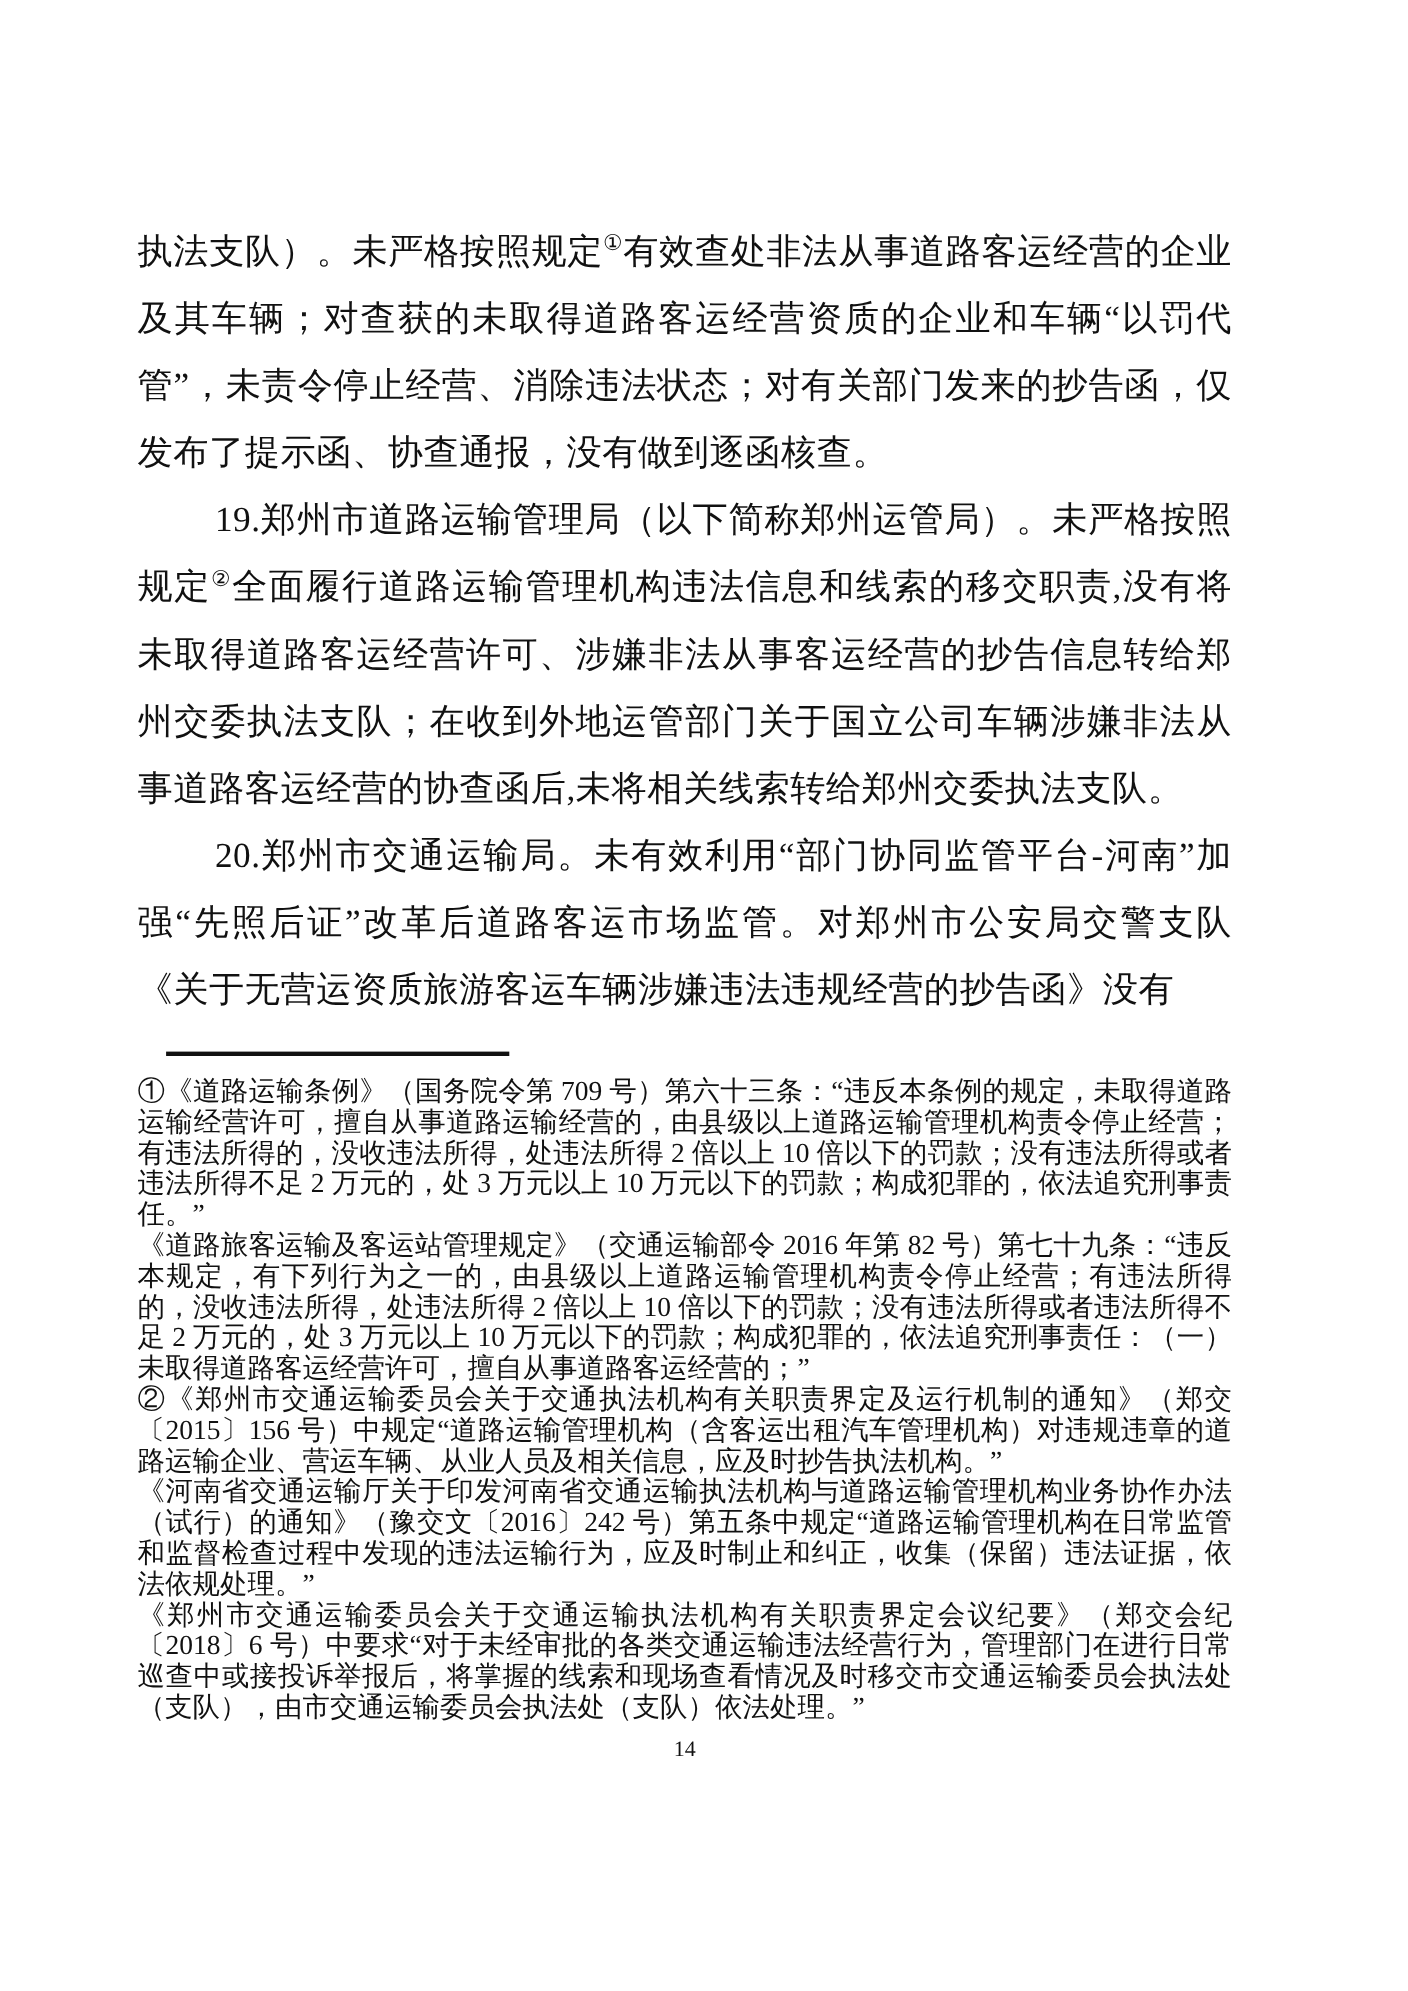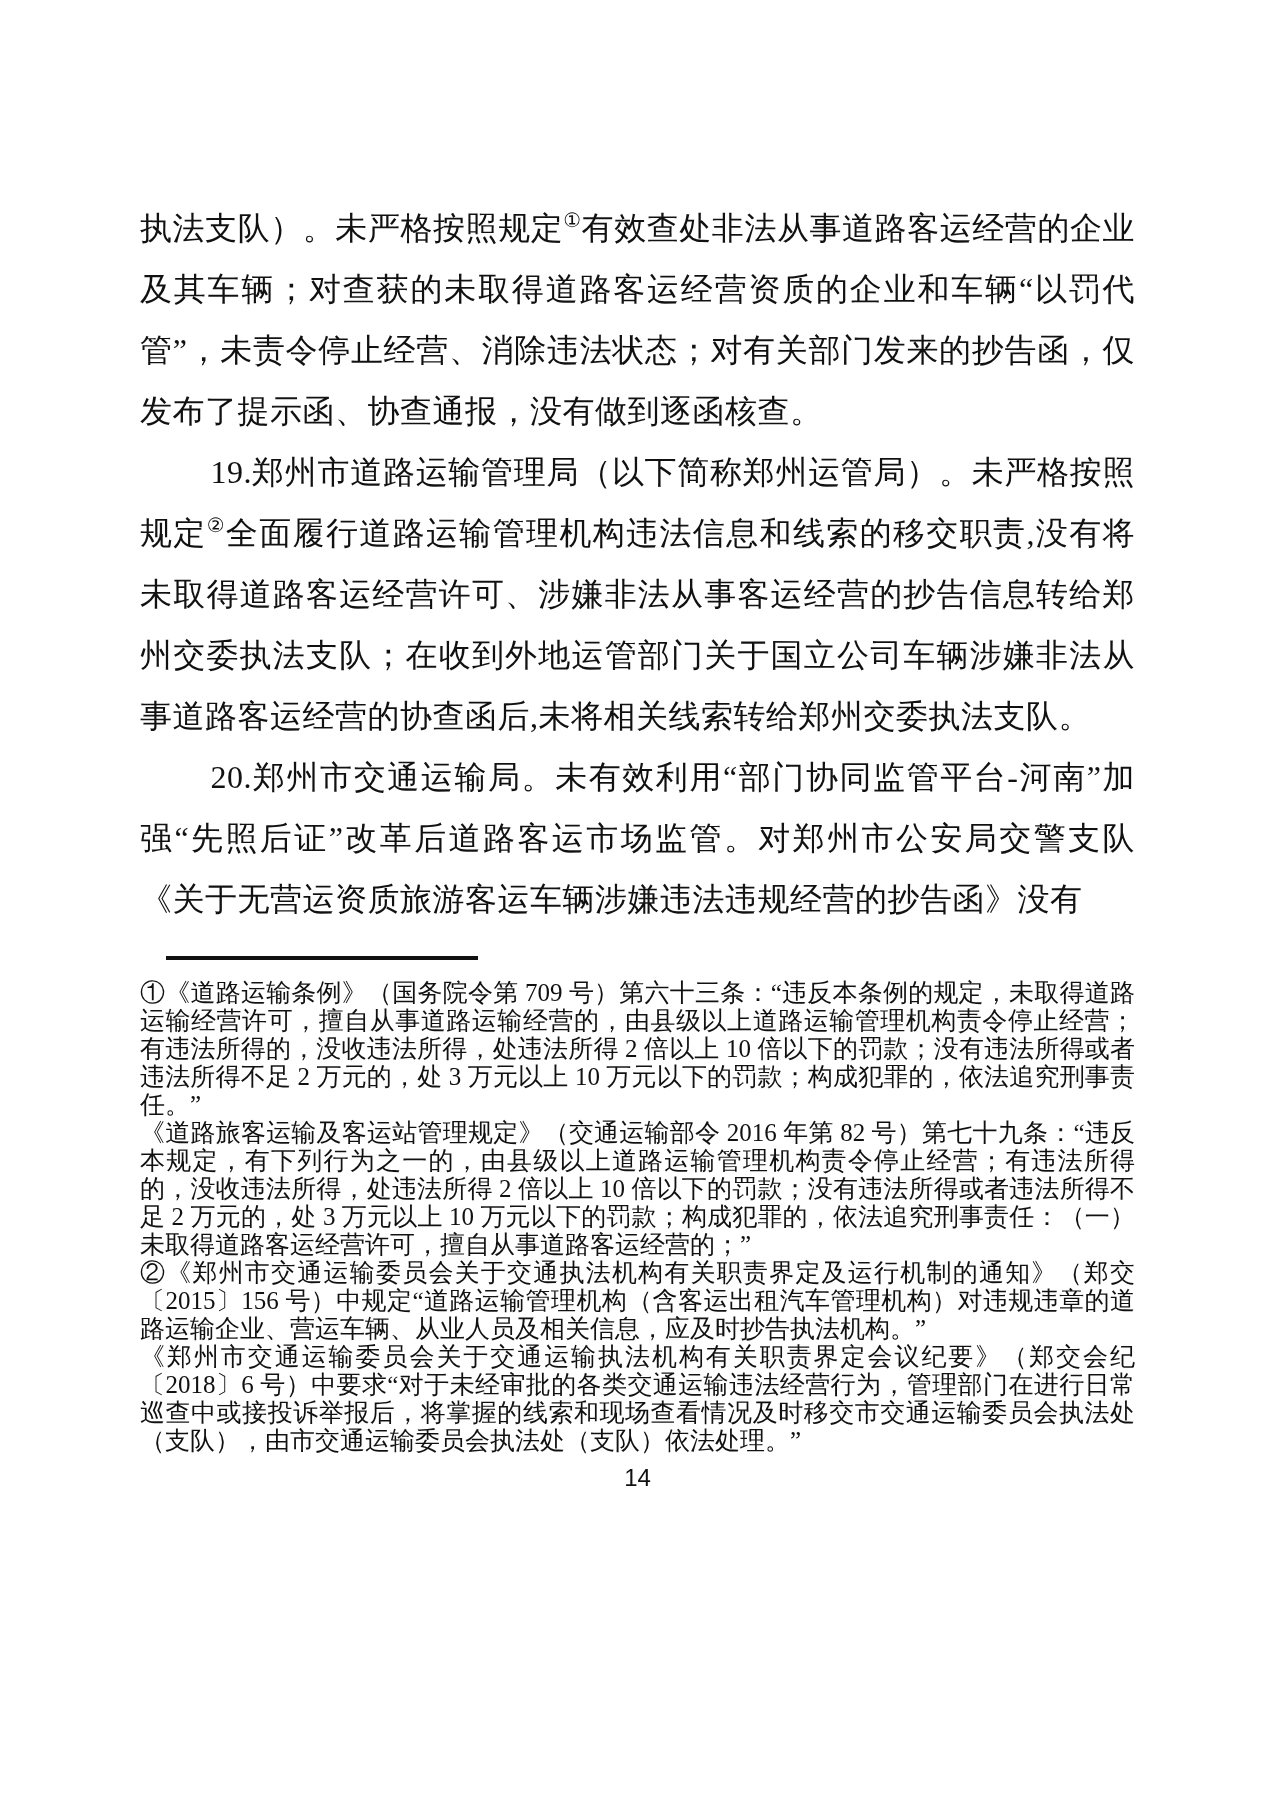--- a/index.html
+++ b/index.html
@@ -8,21 +8,21 @@
     position: relative;
     width: 1280px;
     height: 1810px;
     background: #ffffff;
     color: #111111;
     font-family: "Liberation Serif", "DejaVu Serif", serif;
     overflow: hidden;
   }
   .content {
     position: absolute;
-    left: 140px;
+    left: 125px;
     top: 0;
     width: 995px;
   }
   .body-text {
     padding-top: 198px;
     font-size: 32px;
     line-height: 61px;
     text-align: justify;
     letter-spacing: 0.5px;
   }
@@ -44,23 +44,23 @@
   .footnotes {
     margin-top: 19px;
     font-size: 25px;
     line-height: 28px;
     text-align: justify;
   }
   .fn { text-align: justify; }
   .page-number {
     margin-top: 8px;
     text-align: center;
-    font-size: 24px;
+    font-size: 20px;
     line-height: 30px;
-    font-family: Liberation Sans, sans-serif;
+    font-family: Liberation Serif, serif;
   }
 </style>
 </head>
 <body>
 
 <div class="page">
   <div class="content">
 
     <div class="body-text">
       <p class="para"><span>执法支队）。未严格按照规定</span><sup class="fnref">①</sup><span>有效查处非法从事道路客运经营的企业及其车辆；对查获的未取得道路客运经营资质的企业和车辆“以罚代管”，未责令停止经营、消除违法状态；对有关部门发来的抄告函，仅发布了提示函、协查通报，没有做到逐函核查。</span></p>
@@ -69,19 +69,20 @@
 
       <p class="para indent"><span class="head">20.郑州市交通运输局</span><span>。未有效利用“部门协同监管平台-河南”加强“先照后证”改革后道路客运市场监管。对郑州市公安局交警支队《关于无营运资质旅游客运车辆涉嫌违法违规经营的抄告函》没有</span></p>
     </div>
 
     <div class="fn-sep"></div>
 
     <div class="footnotes">
       <p class="fn">①《道路运输条例》（国务院令第 709 号）第六十三条：“违反本条例的规定，未取得道路运输经营许可，擅自从事道路运输经营的，由县级以上道路运输管理机构责令停止经营；有违法所得的，没收违法所得，处违法所得 2 倍以上 10 倍以下的罚款；没有违法所得或者违法所得不足 2 万元的，处 3 万元以上 10 万元以下的罚款；构成犯罪的，依法追究刑事责任。”</p>
       <p class="fn">《道路旅客运输及客运站管理规定》（交通运输部令 2016 年第 82 号）第七十九条：“违反本规定，有下列行为之一的，由县级以上道路运输管理机构责令停止经营；有违法所得的，没收违法所得，处违法所得 2 倍以上 10 倍以下的罚款；没有违法所得或者违法所得不足 2 万元的，处 3 万元以上 10 万元以下的罚款；构成犯罪的，依法追究刑事责任：（一）未取得道路客运经营许可，擅自从事道路客运经营的；”</p>
       <p class="fn">②《郑州市交通运输委员会关于交通执法机构有关职责界定及运行机制的通知》（郑交〔2015〕156 号）中规定“道路运输管理机构（含客运出租汽车管理机构）对违规违章的道路运输企业、营运车辆、从业人员及相关信息，应及时抄告执法机构。”</p>
+      <p class="fn">《河南省交通运输厅关于印发河南省交通运输执法机构与道路运输管理机构业务协作办法（试行）的通知》（豫交文〔2016〕242 号）第五条中规定“道路运输管理机构在日常监管和监督检查过程中发现的违法运输行为，应及时制止和纠正，收集（保留）违法证据，依法依规处理。”</p>
       <p class="fn">《郑州市交通运输委员会关于交通运输执法机构有关职责界定会议纪要》（郑交会纪〔2018〕6 号）中要求“对于未经审批的各类交通运输违法经营行为，管理部门在进行日常巡查中或接投诉举报后，将掌握的线索和现场查看情况及时移交市交通运输委员会执法处（支队），由市交通运输委员会执法处（支队）依法处理。”</p>
     </div>
 
     <div class="page-number">14</div>
 
   </div>
 </div>
 
 </body></html>

